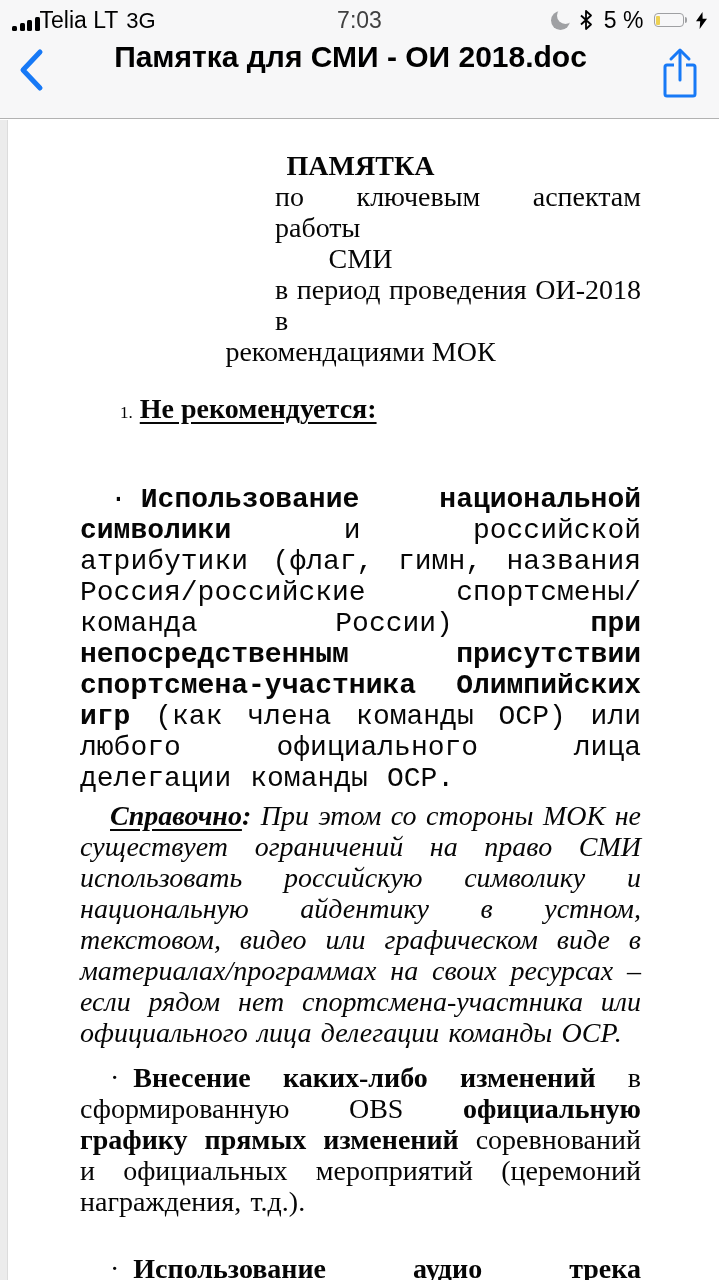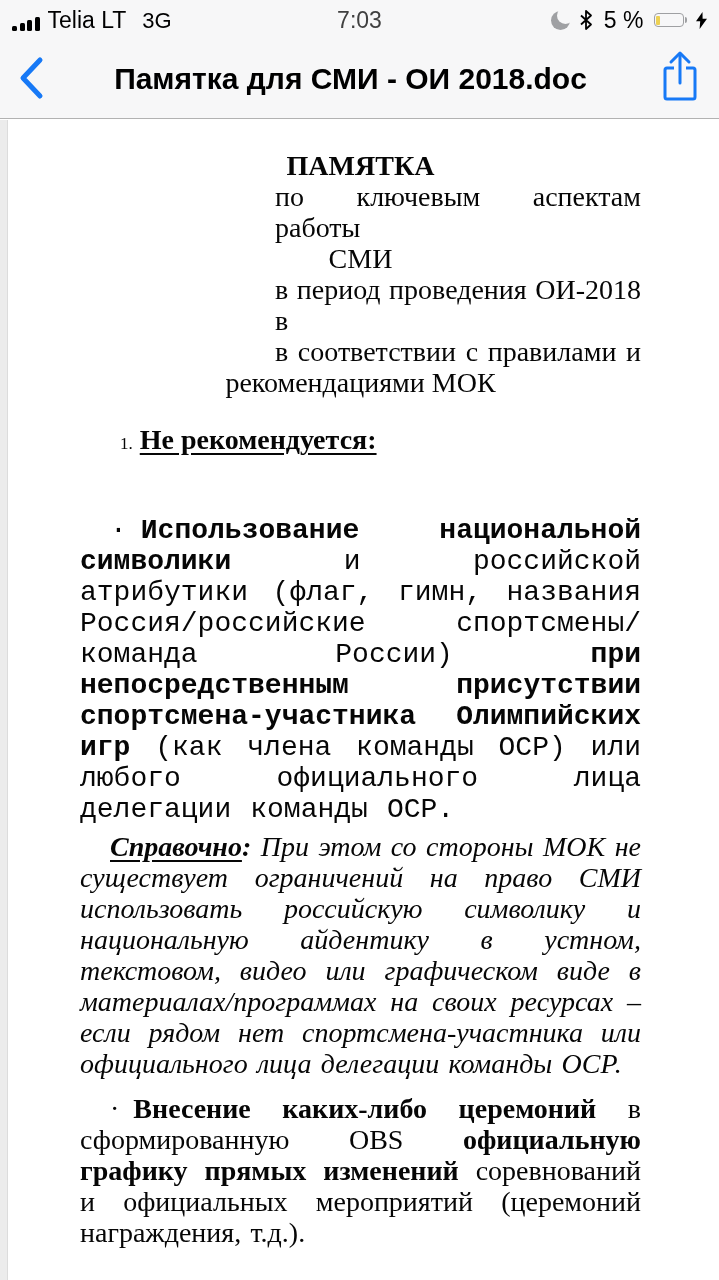--- a/index.html
+++ b/index.html
@@ -22,21 +22,21 @@
   
   .chrome{
     position:absolute;top:0;left:0;right:0;height:119px;
     background:var(--chrome-bg);
     border-bottom:1px solid var(--chrome-border);
   }
   .status-bar{
     position:absolute;top:0;left:0;right:0;height:40px;
     display:flex;align-items:center;padding:0 12px;
   }
-  .sb-left{display:flex;align-items:flex-end;gap:8px;z-index:2;}
+  .sb-left{display:flex;align-items:flex-end;z-index:2;}
   .signal{display:flex;align-items:flex-end;gap:2.5px;height:15px;padding-bottom:1px;}
   .signal i{display:block;width:5px;background:#000;border-radius:1.5px;}
   .signal i:nth-child(1){height:5px;}
   .signal i:nth-child(2){height:8px;}
   .signal i:nth-child(3){height:11px;}
   .signal i:nth-child(4){height:14px;}
   .carrier{font-size:23px;color:#000;line-height:1;}
   .net{font-size:22px;color:#000;line-height:1;margin-left:8px;}
   .sb-time{
     position:absolute;left:0;right:0;top:0;height:40px;
@@ -50,21 +50,21 @@
   .bt{color:#000;display:flex;align-items:center;}
   .pct{font-size:23px;color:#000;line-height:1;margin-left:2px;}
   .battery{display:flex;align-items:center;margin-left:2px;}
   .bat-body{width:30px;height:14px;border:1.5px solid var(--icon-gray);border-radius:4px;padding:1.5px;display:flex;}
   .bat-fill{width:4px;height:100%;background:var(--battery-fill);border-radius:1px;}
   .bat-nub{width:2.5px;height:6px;background:var(--icon-gray);border-radius:0 2px 2px 0;margin-left:1px;}
   .bolt{color:#000;display:flex;align-items:center;margin-left:1px;}
 
   .nav-bar{
     position:absolute;top:40px;left:0;right:0;height:78px;
-    display:flex;align-items:center;
+    display:flex;align-items:flex-start;
   }
   .back-btn{padding:8px 8px 8px 18px;color:var(--accent);display:flex;align-items:center;cursor:pointer;background:none;border:none;}
   .nav-title{
     flex:1;text-align:center;font-size:30px;font-weight:700;color:#000;
     white-space:nowrap;overflow:hidden;text-overflow:ellipsis;padding:0 4px;
   }
   .share-btn{padding:4px 16px 8px 8px;color:var(--accent);display:flex;align-items:center;cursor:pointer;background:none;border:none;}
   .share-mask{stroke:var(--chrome-bg);stroke-width:12px;}
 
   
@@ -161,25 +161,24 @@
     <div class="doc">
         <p class="para title-p" data-para="0"><span class="b">ПАМЯТКА</span></p>
         <div class="para tab2" data-para="1">
           <div class="t-first">по ключевым аспектам работы</div>
           <div class="t-rest">СМИ</div>
         </div>
         <div class="para tab2" data-para="2">
           <div class="t-first">в период проведения ОИ-2018 в</div>
         </div>
         <div class="para tab2" data-para="3">
-          <div class="t-first">в соответствии с правилами и</div>
           <div class="t-rest">рекомендациями МОК</div>
         </div>
         <p class="para heading" data-para="4"><span class="sm">1.</span><span> </span><span class="b u">Не рекомендуется:</span></p>
         <p class="para body" data-para="5"><span>· </span><span class="b">Использование национальной символики</span><span> и российской атрибутики (флаг, гимн, названия Россия/российские спортсмены/команда России) </span><span class="b">при непосредственным присутствии спортсмена-участника Олимпийских игр</span><span> (как члена команды ОСР) или любого официального лица делегации команды ОСР.</span></p>
         <p class="para sprav" data-para="6"><span class="b u">Справочно</span><span class="b">: </span><span>При этом со стороны МОК не существует ограничений на право СМИ использовать российскую символику и национальную айдентику в устном, текстовом, видео или графическом виде в материалах/​программах на своих ресурсах – если рядом нет спортсмена-участника или официального лица делегации команды ОСР.</span></p>
-        <p class="para body" data-para="7"><span>· </span><span class="b">Внесение каких-либо церемоний</span><span> в сформированную OBS </span><span class="b">официальную графику прямых изменений</span><span> соревнований и официальных мероприятий (церемоний награждения, т.д.).</span></p>
+        <p class="para body" data-para="7"><span>· </span><span class="b">Внесение каких-либо изменений</span><span> в сформированную OBS </span><span class="b">официальную графику прямых изменений</span><span> соревнований и официальных мероприятий (церемоний награждения, т.д.).</span></p>
         <p class="para body" data-para="8"><span>· </span><span class="b">Использование аудио трека российского гимна</span></p>
       </div>
 
   </main>
 
 </div>
 
 </body></html>

